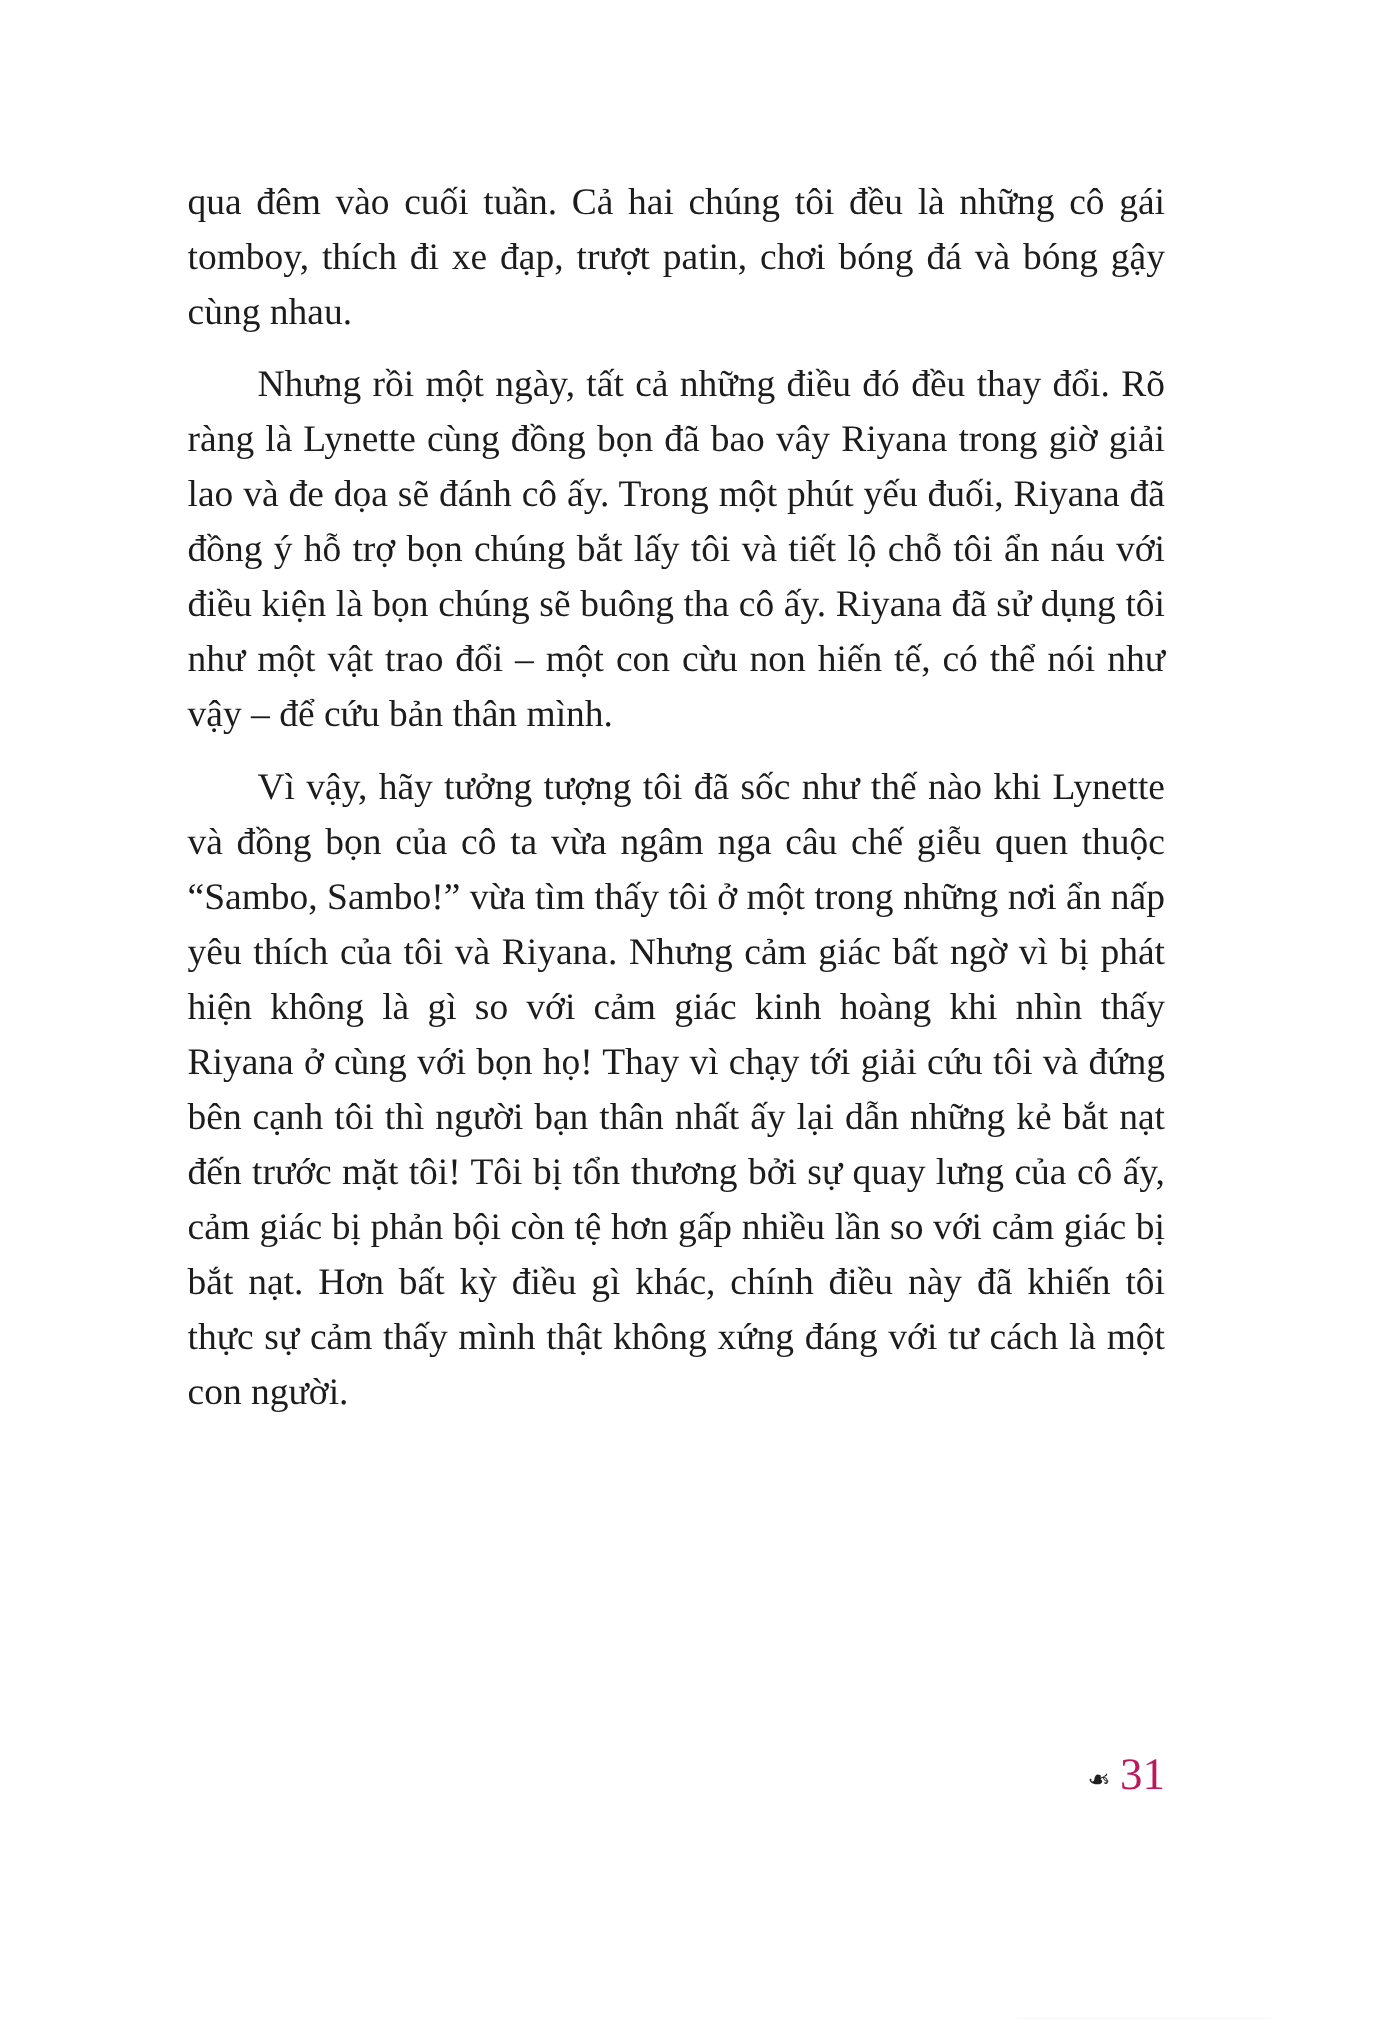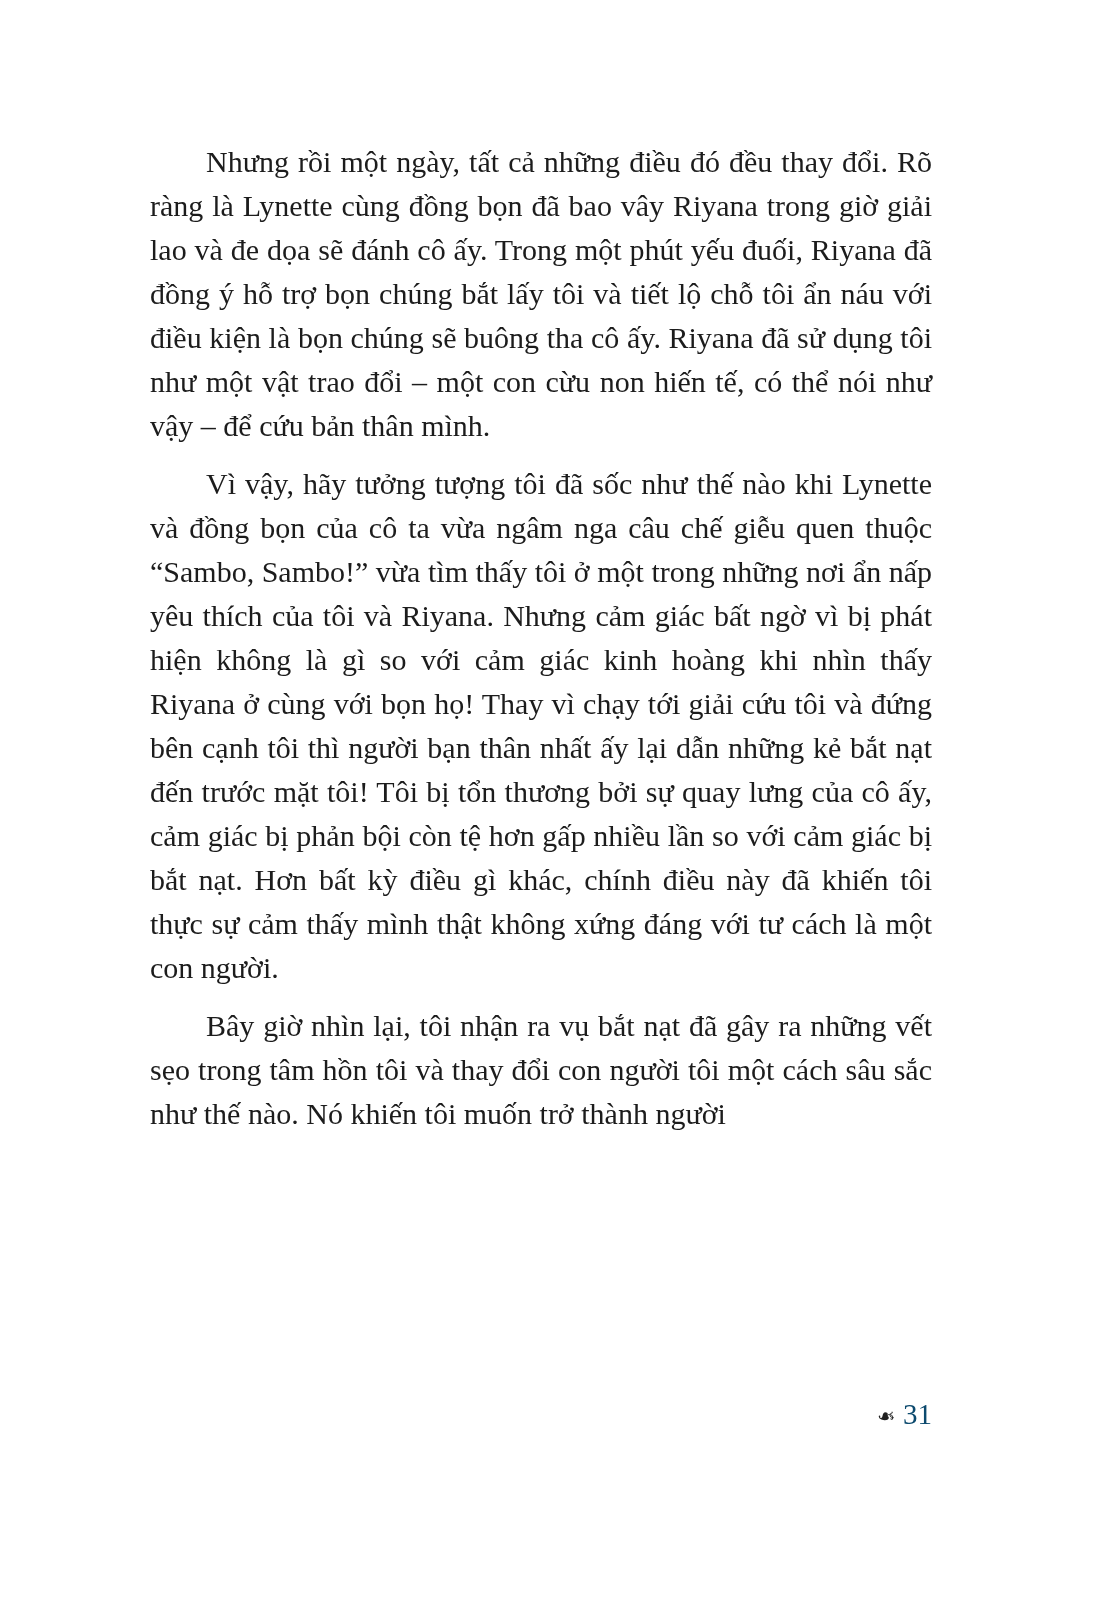--- a/index.html
+++ b/index.html
@@ -49,30 +49,30 @@
   }
   .ornament {
     font-family: "DejaVu Sans", sans-serif;
     font-size: 22px;
     margin: 0 8px 0 10px;
     color: #202020;
     transform: scaleX(-1);
     display: inline-block;
   }
   .page-number {
-    font-size: 29px;
-    color: #0c4a6e;
+    font-size: 36px;
+    color: #be185d;
   }
 </style>
 </head>
 <body>
 
 <div class="page">
   <div class="text-block" id="text-block">
+      <p class="para">qua đêm vào cuối tuần. Cả hai chúng tôi đều là những cô gái tomboy, thích đi xe đạp, trượt patin, chơi bóng đá và bóng gậy cùng nhau.</p>
       <p class="para indent">Nhưng rồi một ngày, tất cả những điều đó đều thay đổi. Rõ ràng là Lynette cùng đồng bọn đã bao vây Riyana trong giờ giải lao và đe dọa sẽ đánh cô ấy. Trong một phút yếu đuối, Riyana đã đồng ý hỗ trợ bọn chúng bắt lấy tôi và tiết lộ chỗ tôi ẩn náu với điều kiện là bọn chúng sẽ buông tha cô ấy. Riyana đã sử dụng tôi như một vật trao đổi – một con cừu non hiến tế, có thể nói như vậy – để cứu bản thân mình.</p>
       <p class="para indent">Vì vậy, hãy tưởng tượng tôi đã sốc như thế nào khi Lynette và đồng bọn của cô ta vừa ngâm nga câu chế giễu quen thuộc “Sambo, Sambo!” vừa tìm thấy tôi ở một trong những nơi ẩn nấp yêu thích của tôi và Riyana. Nhưng cảm giác bất ngờ vì bị phát hiện không là gì so với cảm giác kinh hoàng khi nhìn thấy Riyana ở cùng với bọn họ! Thay vì chạy tới giải cứu tôi và đứng bên cạnh tôi thì người bạn thân nhất ấy lại dẫn những kẻ bắt nạt đến trước mặt tôi! Tôi bị tổn thương bởi sự quay lưng của cô ấy, cảm giác bị phản bội còn tệ hơn gấp nhiều lần so với cảm giác bị bắt nạt. Hơn bất kỳ điều gì khác, chính điều này đã khiến tôi thực sự cảm thấy mình thật không xứng đáng với tư cách là một con người.</p>
-      <p class="para indent">Bây giờ nhìn lại, tôi nhận ra vụ bắt nạt đã gây ra những vết sẹo trong tâm hồn tôi và thay đổi con người tôi một cách sâu sắc như thế nào. Nó khiến tôi muốn trở thành người</p>
     </div>
   <div class="footer">
     <span class="ornament">❧</span>
     <span class="page-number">31</span>
   </div>
 </div>
 
 </body></html>

